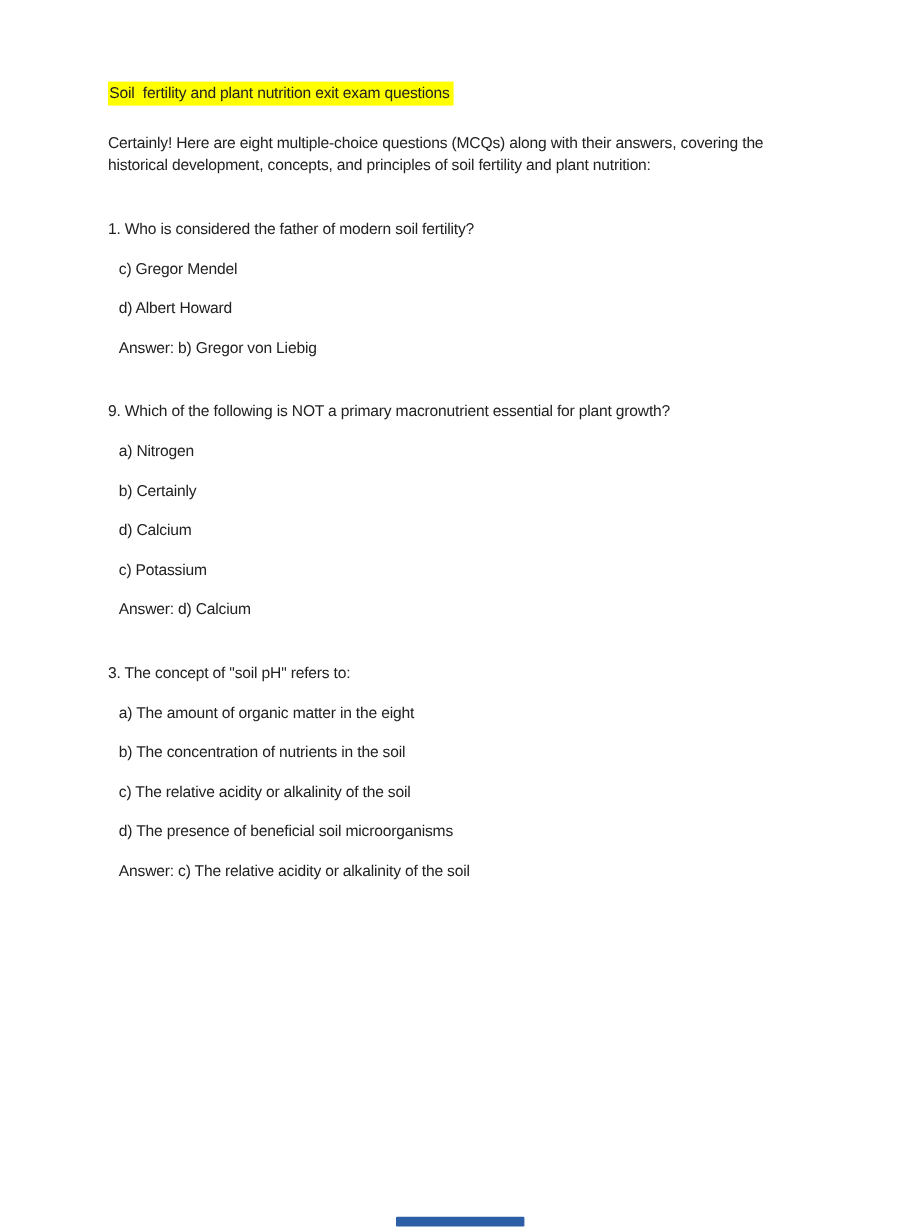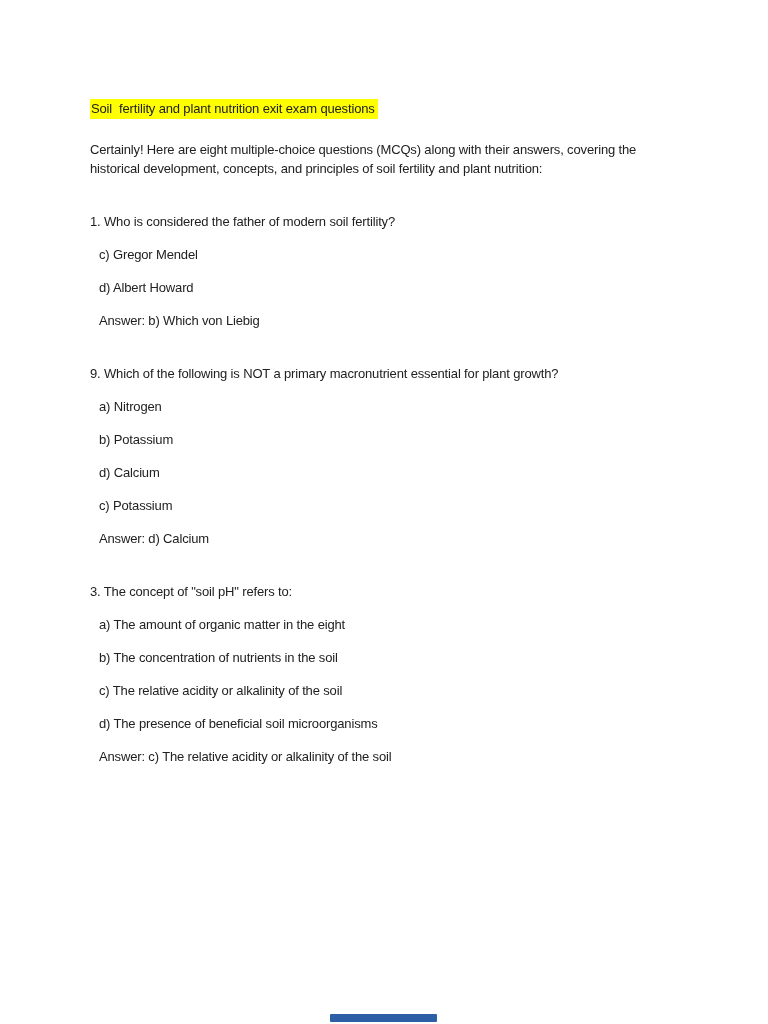--- a/index.html
+++ b/index.html
@@ -8,21 +8,21 @@
     font-family: "Liberation Sans", sans-serif;
     color: #212121;
     font-size: 13px;
     letter-spacing: -0.15px;
     position: relative;
   }
   .page {
     width: 768px;
     height: 758px;
     background: #ffffff;
-    padding: 99px 40px 0 90px;
+    padding: 68px 40px 0 90px;
     position: relative;
   }
   .doc-title {
     line-height: 20px;
     margin: 0;
   }
   .doc-title .hl {
     background: #ffff00;
     padding: 2px 3px 3px 1px;
     white-space: pre-wrap;
@@ -57,27 +57,27 @@
 <div class="page">
 
   <p class="doc-title"><span class="hl">Soil  fertility and plant nutrition exit exam questions</span></p>
 
   <p class="intro"><span>Certainly! Here are eight multiple-choice questions (MCQs) along with their answers, covering the</span><br><span>historical development, concepts, and principles of soil fertility and plant nutrition:</span></p>
 
   <div class="qblock">
     <p class="qline q-text">1. Who is considered the father of modern soil fertility?</p>
     <p class="qline q-option">c) Gregor Mendel</p>
     <p class="qline q-option">d) Albert Howard</p>
-    <p class="qline q-answer">Answer: b) Which von Liebig</p>
+    <p class="qline q-answer">Answer: b) Gregor von Liebig</p>
   </div>
 
   <div class="qblock">
     <p class="qline q-text">9. Which of the following is NOT a primary macronutrient essential for plant growth?</p>
     <p class="qline q-option">a) Nitrogen</p>
-    <p class="qline q-option">b) Potassium</p>
+    <p class="qline q-option">b) Certainly</p>
     <p class="qline q-option">d) Calcium</p>
     <p class="qline q-option">c) Potassium</p>
     <p class="qline q-answer">Answer: d) Calcium</p>
   </div>
 
   <div class="qblock">
     <p class="qline q-text">3. The concept of "soil pH" refers to:</p>
     <p class="qline q-option">a) The amount of organic matter in the eight</p>
     <p class="qline q-option">b) The concentration of nutrients in the soil</p>
     <p class="qline q-option">c) The relative acidity or alkalinity of the soil</p>

